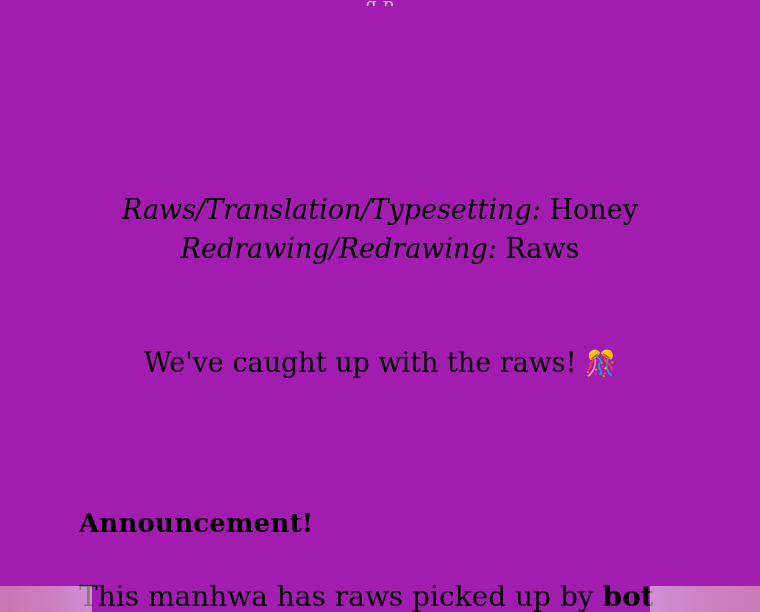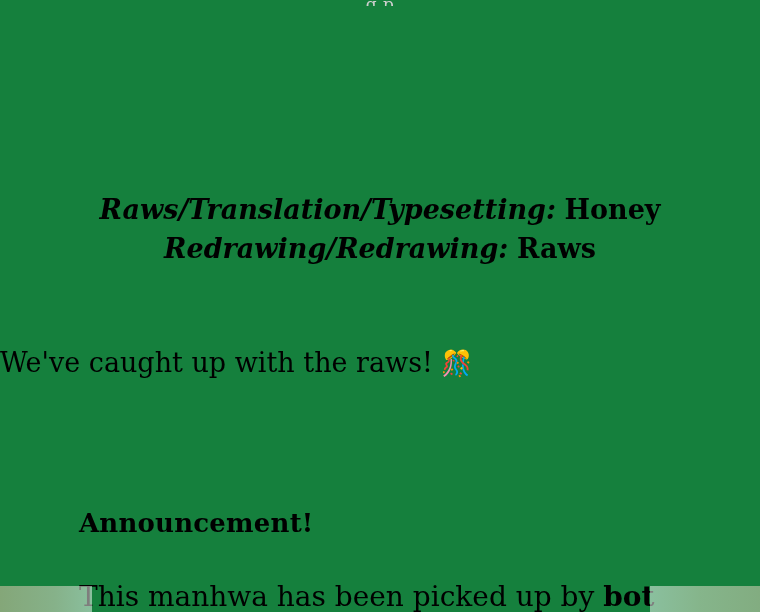--- a/index.html
+++ b/index.html
@@ -13,21 +13,21 @@
     overflow: hidden;
     font-family: "DejaVu Serif", serif;
     color: #000000;
     position: relative;
   }
 
   .page {
     position: relative;
     width: 760px;
     height: 612px;
-    background: #15803d;
+    background: #a21caf;
   }
 
   
   .top-clip {
     position: absolute;
     top: -6px;
     left: 0;
     width: 760px;
     text-align: center;
     font-size: 17px;
@@ -42,33 +42,34 @@
   .credits {
     position: absolute;
     top: 190px;
     left: 0;
     width: 760px;
     text-align: center;
     font-size: 27px;
     line-height: 39px;
   }
   .credits .role {
-    font-weight: bold;
+    font-weight: normal;
     font-style: italic;
   }
   .credits .name {
-    font-weight: bold;
+    font-weight: normal;
     font-style: normal;
   }
 
   .caught-up {
     position: absolute;
     top: 345px;
     left: 0;
     width: 760px;
+    text-align: center;
     font-size: 27px;
     line-height: 36px;
   }
   .caught-up .emoji {
     font-family: "DejaVu Sans", sans-serif;
     font-size: 25px;
   }
 
   .announcement-heading {
     position: absolute;
@@ -129,19 +130,19 @@
   </div>
 
   <div class="caught-up">
     <span>We've caught up with the raws!</span>
     <span class="emoji">🎊</span>
   </div>
 
   <div class="announcement-heading">Announcement!</div>
 
   <div class="announcement-body">
-    <span>This manhwa has been picked up by </span><b>bot sites</b>
+    <span>This manhwa has raws picked up by </span><b>bot sites</b>
   </div>
 
   <div class="smudge smudge-left"></div>
   <div class="smudge smudge-right"></div>
 
 </div>
 
 </body></html>

